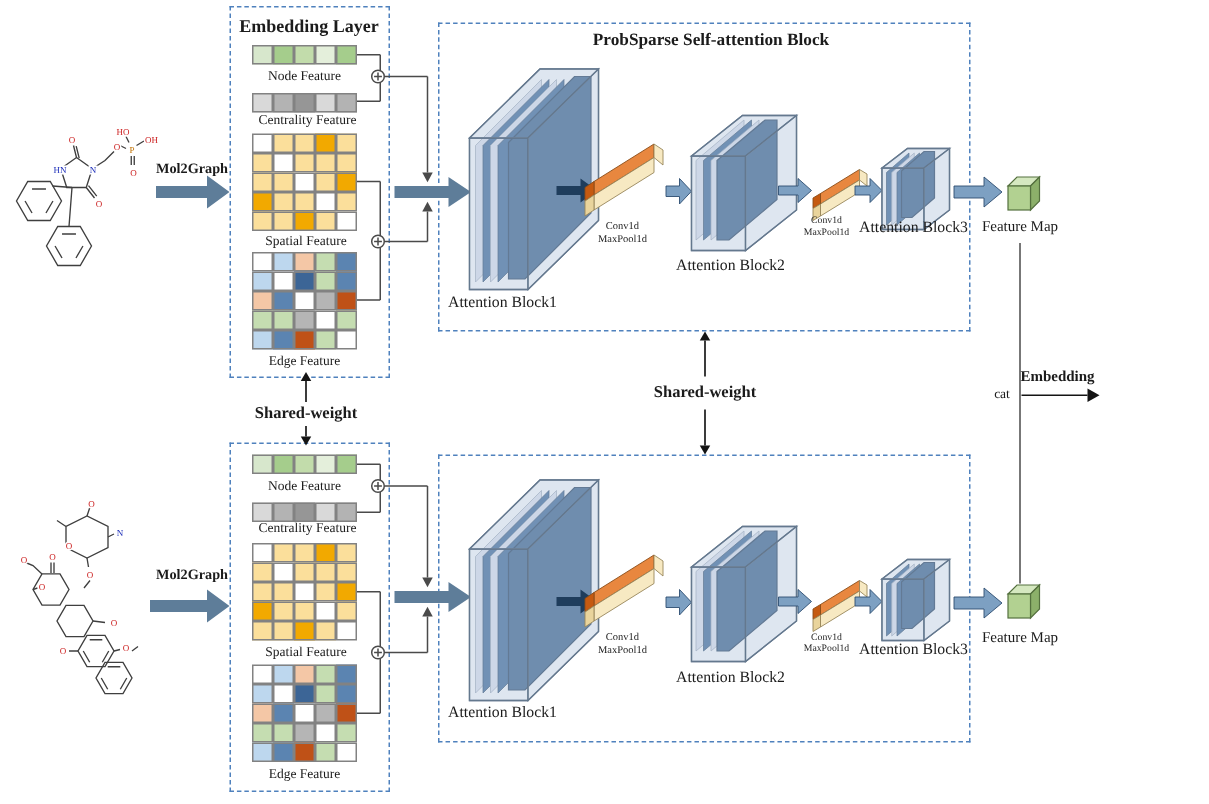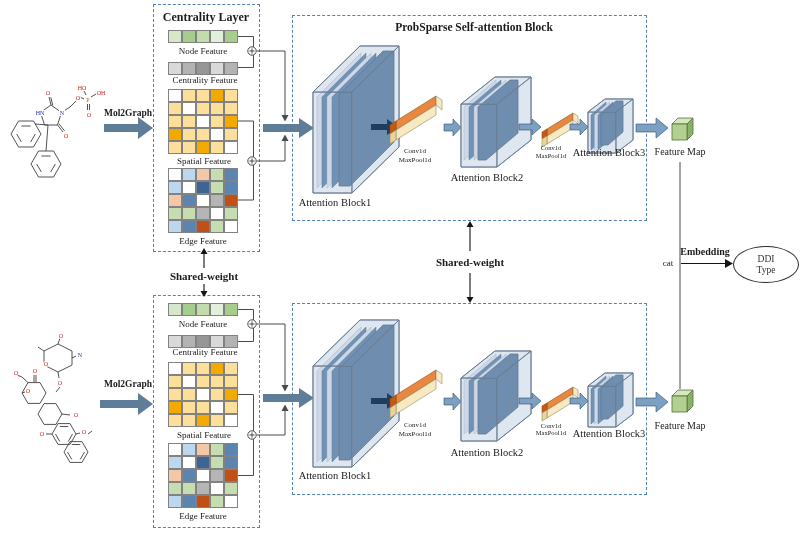--- a/index.html
+++ b/index.html
@@ -182,24 +182,20 @@
       <div style="background: rgb(181, 181, 181);"></div>
       <div style="background: rgb(255, 255, 255);"></div>
       <div style="background: rgb(197, 221, 177);"></div>
       <div style="background: rgb(189, 215, 238);"></div>
       <div style="background: rgb(91, 132, 177);"></div>
       <div style="background: rgb(191, 81, 23);"></div>
       <div style="background: rgb(197, 221, 177);"></div>
       <div style="background: rgb(255, 255, 255);"></div>
     </div>
 
-  <div id="ddi-ellipse">
-    <span>DDI</span>
-    <span>Type</span>
-  </div>
 
   <svg id="diagram-svg" width="806" height="536" viewBox="0 0 806 536">
 
     <g>
       <path class="bond" d="M41,134 L33.5,147 L18.5,147 L11,134 L18.5,121 L33.5,121 Z"></path>
       <path class="bond" d="M35.3,134 L30.65,142 M21.35,142 L16.7,134 M21.35,126 L30.65,126"></path>
       <path class="bond" d="M61,164 L53.5,177 L38.5,177 L31,164 L38.5,151 L53.5,151 Z"></path>
       <path class="bond" d="M55.3,164 L50.65,172 M41.35,172 L36.7,164 M41.35,156 L50.65,156"></path>
       <path class="bond" d="M51,105 L61.5,112.5 L57.5,125 L44.5,125 L40.5,112.5 Z"></path>
       <path class="bond" d="M48,125 L35,124 M48,125 L46,151"></path>
@@ -411,21 +407,21 @@
       <polygon class="blkf" points="466.5,297 473.5,297 470,303"></polygon>
     </g>
 
     <path class="thin" d="M680,162 V389"></path>
     <g>
       <path class="blk" d="M681,263.5 H725"></path>
       <polygon class="blkf" points="725,259 725,268 733,263.5"></polygon>
     </g>
   </svg>
 
-  <div class="lbl b" style="left:206px;top:17px;font-size:12px">Centrality Layer</div>
+  <div class="lbl b" style="left:206px;top:17px;font-size:12px">Embedding Layer</div>
 
   <div class="lbl" style="left:203px;top:51px">Node Feature</div>
   <div class="lbl" style="left:205px;top:80px">Centrality Feature</div>
   <div class="lbl" style="left:204px;top:161px">Spatial Feature</div>
   <div class="lbl" style="left:203px;top:241px">Edge Feature</div>
 
   <div class="lbl" style="left:203px;top:324px">Node Feature</div>
   <div class="lbl" style="left:205px;top:352px">Centrality Feature</div>
   <div class="lbl" style="left:204px;top:435px">Spatial Feature</div>
   <div class="lbl" style="left:203px;top:516px">Edge Feature</div>

